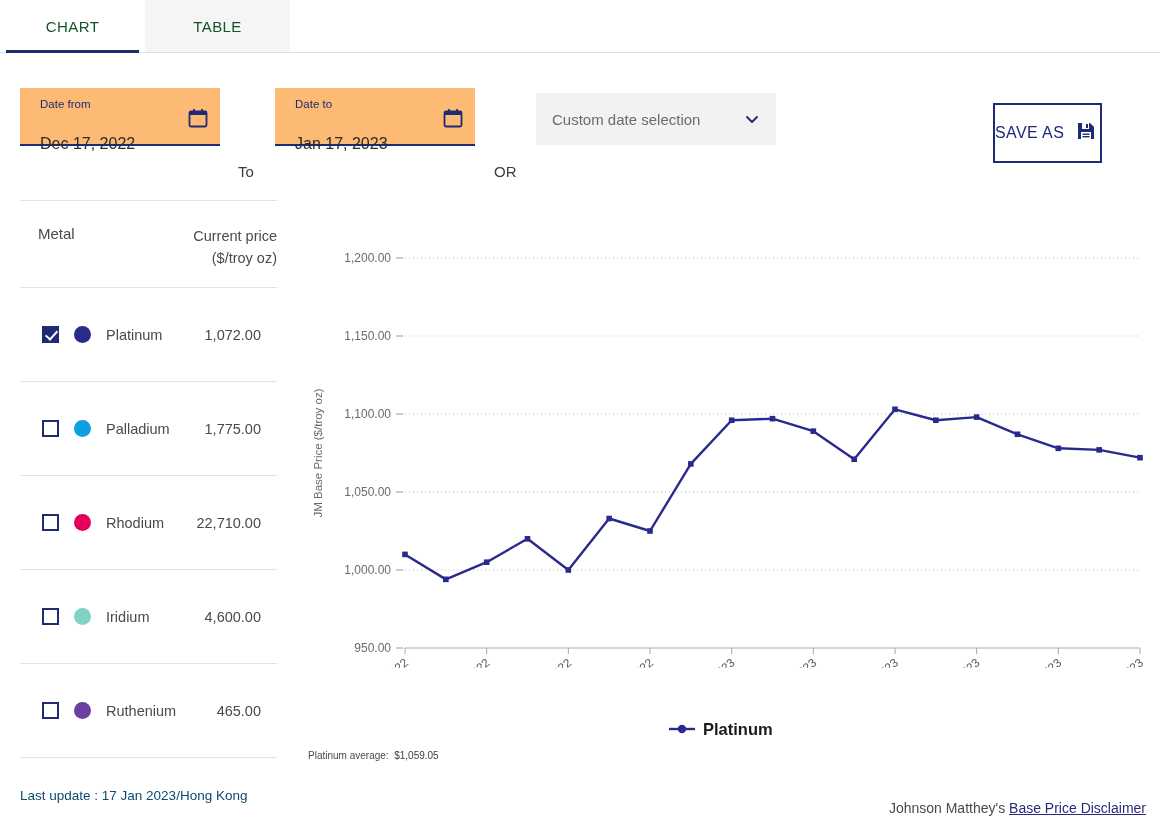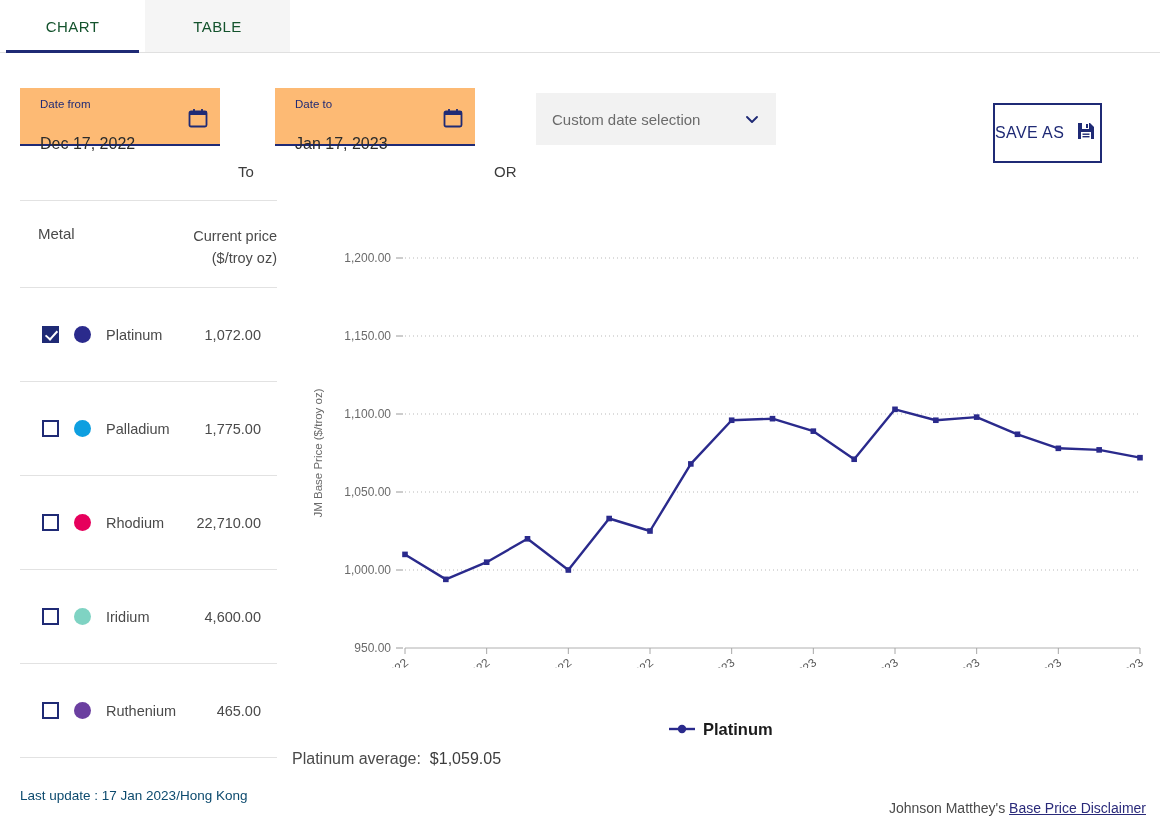--- a/index.html
+++ b/index.html
@@ -213,22 +213,22 @@
     align-items: center;
     gap: 8px;
   }
   .legend-label {
     font-size: 16.5px;
     font-weight: bold;
     color: #1b1b1b;
   }
   .avgline {
     position: absolute;
-    left: 292px; top: 750px;
-    font-size: 16px;
+    left: 308px; top: 750px;
+    font-size: 10px;
     color: #4a4a4a;
   }
   .avgline b { font-weight: normal; color: #3c3c3c; }
   .footer {
     position: absolute;
     right: 14px; top: 800px;
     font-size: 14px;
     color: #4a4a4a;
   }
   .footer a {

